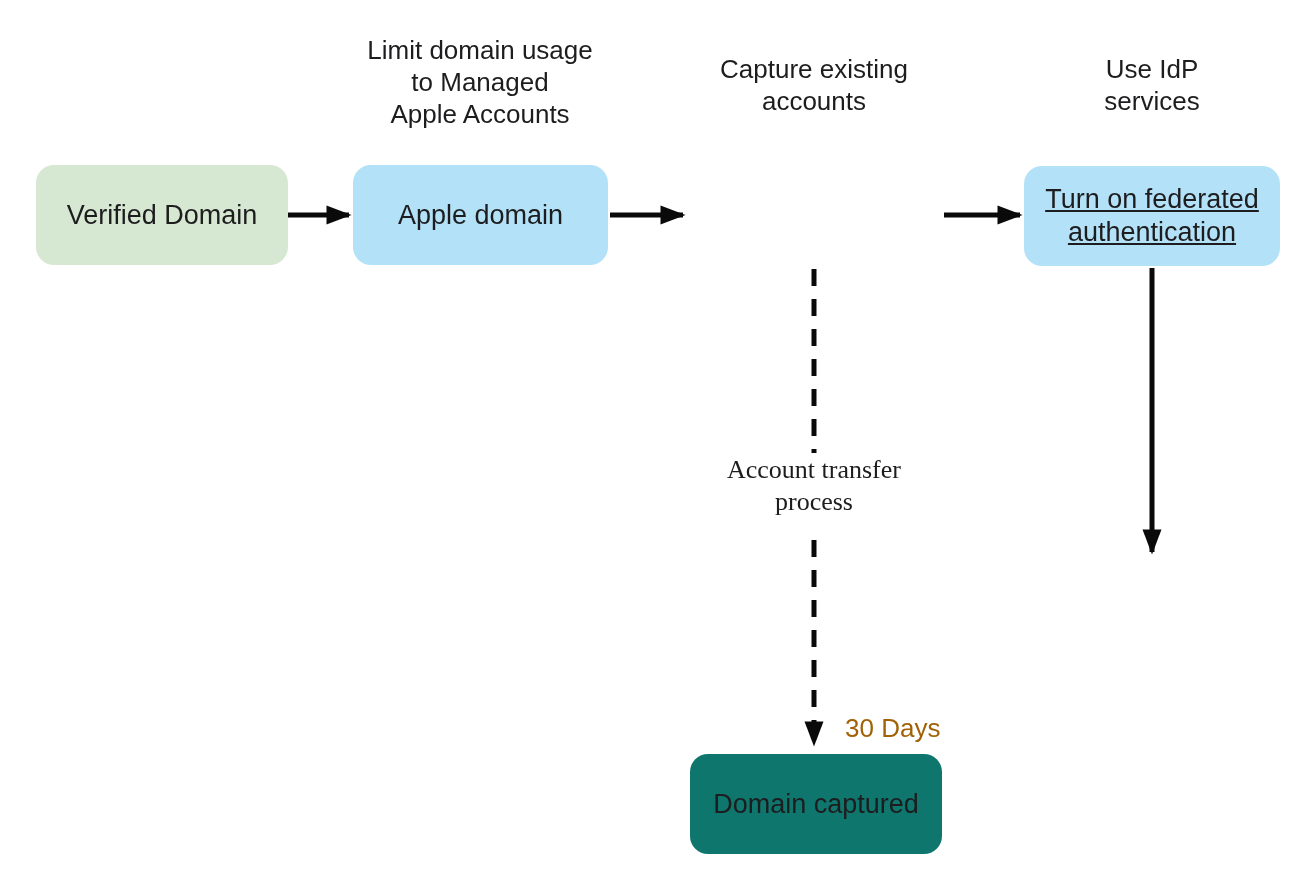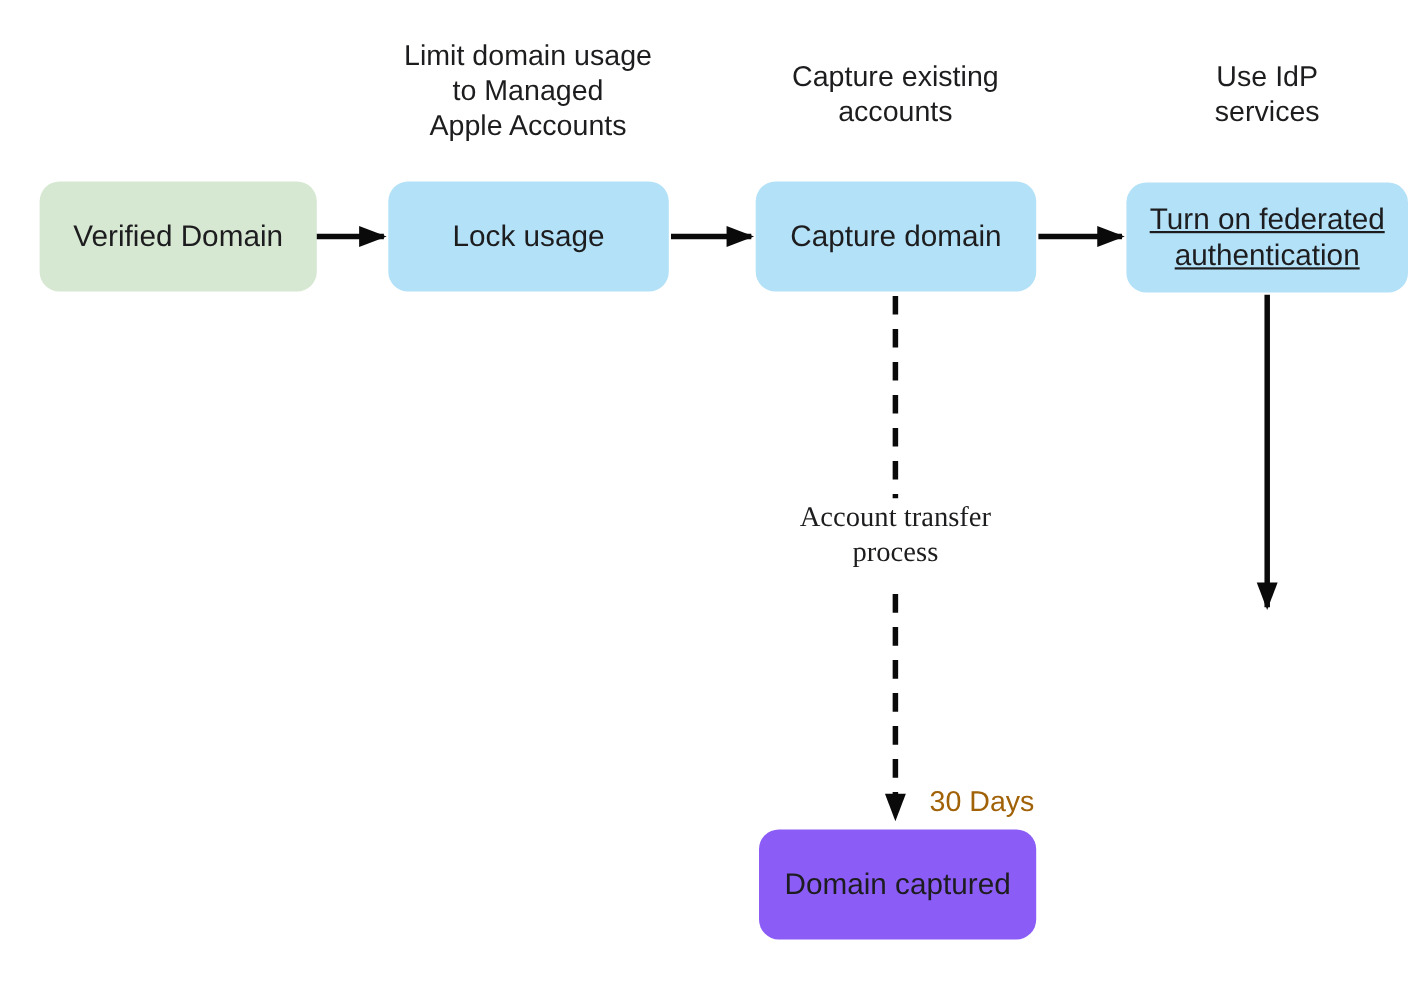--- a/index.html
+++ b/index.html
@@ -29,21 +29,21 @@
     align-items: center;
     justify-content: center;
     text-align: center;
     font-size: 27px;
     line-height: 33px;
     color: #1d1d1f;
     white-space: pre-line;
   }
   .node-green  { background: #d7e8d2; }
   .node-blue   { background: #b3e1f7; }
-  .node-orange { background: #8b5cf6; }
+  .node-orange { background: #0f766e; }
 
   #node-verified-domain   { left: 24px;   top: 165px; width: 252px; height: 100px; margin-left: 12px; }
   #node-lock-domain       { left: 353px;  top: 165px; width: 255px; height: 100px; }
   #node-capture-domain    { left: 687px;  top: 165px; width: 255px; height: 100px; }
   #node-federated-auth    { left: 1024px; top: 166px; width: 256px; height: 100px; text-decoration: underline; }
   #node-directory-syncing { left: 1024px; top: 561px; width: 256px; height: 100px; }
   #node-domain-captured   { left: 690px;  top: 754px; width: 252px; height: 100px; }
 
   .annotation {
     position: absolute;
@@ -106,26 +106,23 @@
 accounts</div>
 
   <div class="annotation" id="annotation-use-idp">Use IdP
 services</div>
 
   <div class="node node-green" id="node-verified-domain">
     <span>Verified Domain</span>
   </div>
 
   <div class="node node-blue" id="node-lock-domain">
-    <span>Lock usage</span>
+    <span>Apple domain</span>
   </div>
 
-  <div class="node node-blue" id="node-capture-domain">
-    <span>Capture domain</span>
-  </div>
 
   <div class="node node-blue" id="node-federated-auth">
     <span>Turn on federated
 authentication</span>
   </div>
 
 
   <div class="node node-orange" id="node-domain-captured">
     <span>Domain captured</span>
   </div>

